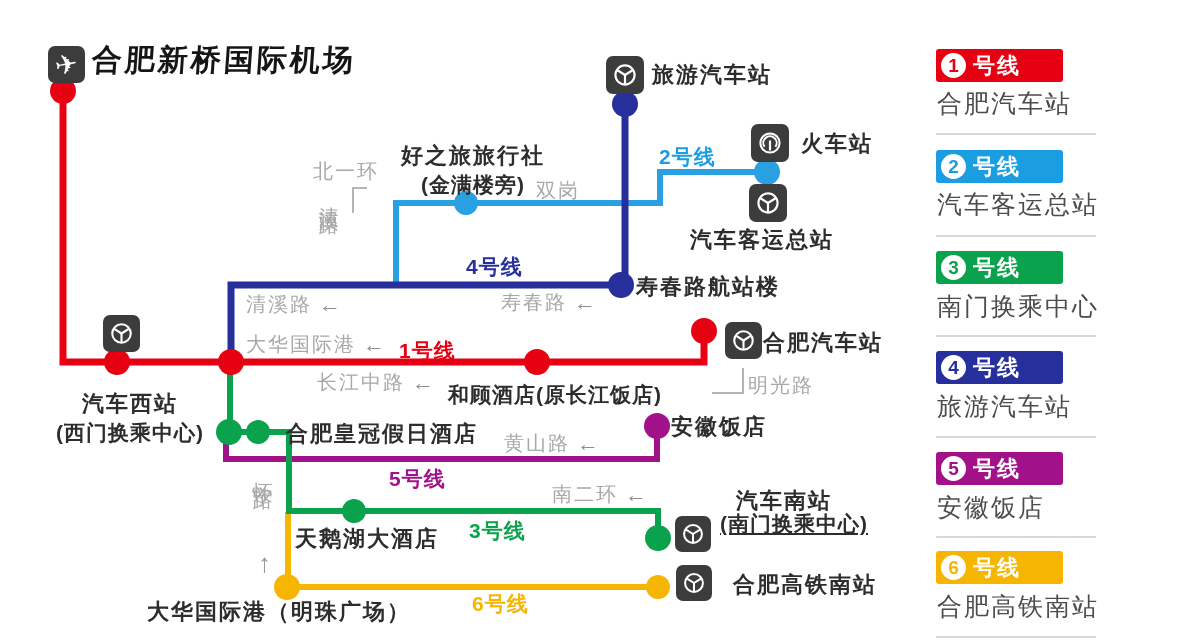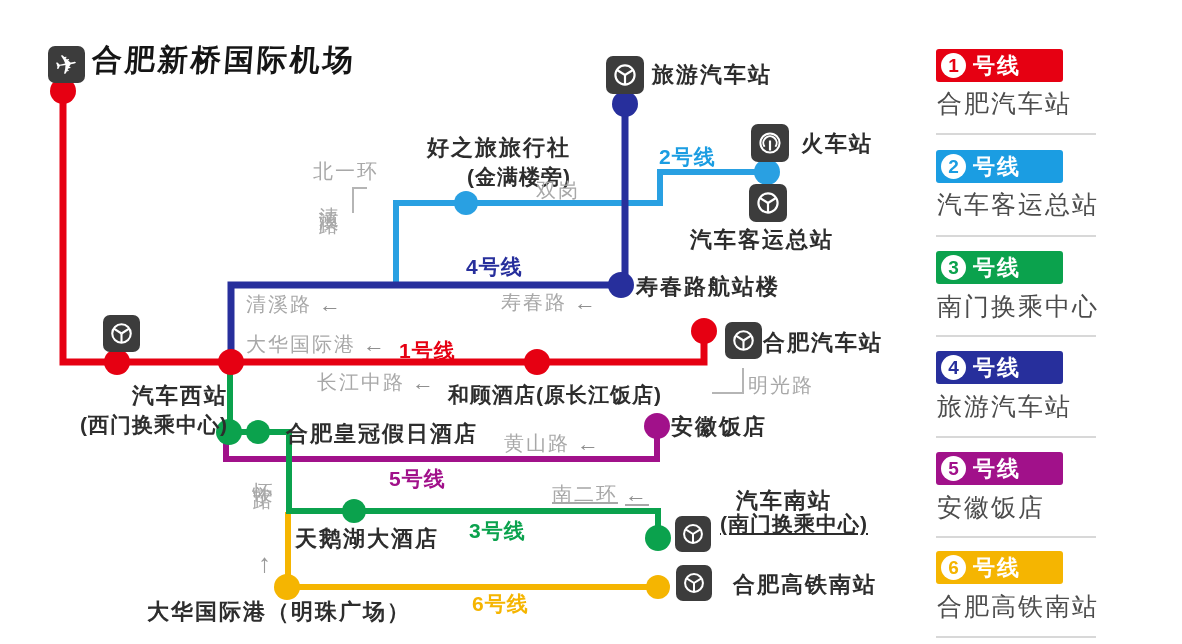--- a/index.html
+++ b/index.html
@@ -5,21 +5,21 @@
   html,body{margin:0;padding:0;background:#ffffff;}
   .stage{
     position:relative;width:1182px;height:644px;background:#ffffff;overflow:hidden;
     font-family:"Liberation Sans","DejaVu Sans",sans-serif;
   }
   .rails{position:absolute;left:0;top:0;}
   .abs{position:absolute;white-space:nowrap;}
   
   .st{font-size:22px;font-weight:600;color:#2d2d2d;letter-spacing:2px;}
   .st2{font-size:21px;font-weight:600;color:#2d2d2d;letter-spacing:1px;}
-  .ctr{text-align:right;}
+  .ctr{text-align:center;margin-top:8px;}
   
   .road{font-size:20px;font-weight:500;color:#a8a8a8;letter-spacing:2px;display:flex;align-items:center;gap:7px;}
   .roadtx{color:#a8a8a8;}
   .arrow{color:#8f8f8f;font-weight:bold;font-size:22px;line-height:1;}
   .vert{writing-mode:vertical-rl;text-orientation:upright;font-size:20px;font-weight:500;color:#a8a8a8;letter-spacing:4px;}
   .upArrow{font-size:26px;font-weight:bold;color:#9a9a9a;}
   
   .lnl{font-size:21px;font-weight:bold;letter-spacing:1px;}
   .c-l1{color:#e60012;} .c-l2{color:#1b9de2;} .c-l3{color:#0ba24d;}
   .c-l4{color:#272f9c;} .c-l5{color:#a1118a;} .c-l6{color:#f5b501;}
@@ -194,21 +194,21 @@
     <span class="arrow">←</span>
   </div>
   <div class="abs brBR" style="left:712px;top:368px;width:30px;height:24px;"></div>
   <div class="abs road" style="left:748px;top:372px;">
     <span class="roadtx">明光路</span>
   </div>
   <div class="abs road" style="left:504px;top:430px;">
     <span class="roadtx">黄山路</span>
     <span class="arrow">←</span>
   </div>
-  <div class="abs road" style="left:552px;top:481px;text-decoration:underline;">
+  <div class="abs road" style="left:552px;top:481px;">
     <span class="roadtx">南二环</span>
     <span class="arrow">←</span>
   </div>
   <div class="abs vert" style="left:250px;top:466px;height:82px;">怀宁路</div>
   <div class="abs upArrow" style="left:258px;top:548px;">↑</div>
 
   <div class="legend">
     <div class="badge bg-l1" style="top:49px;">
       <span class="badge-num c-l1">1</span>
       <span class="badge-suffix">号线</span>

